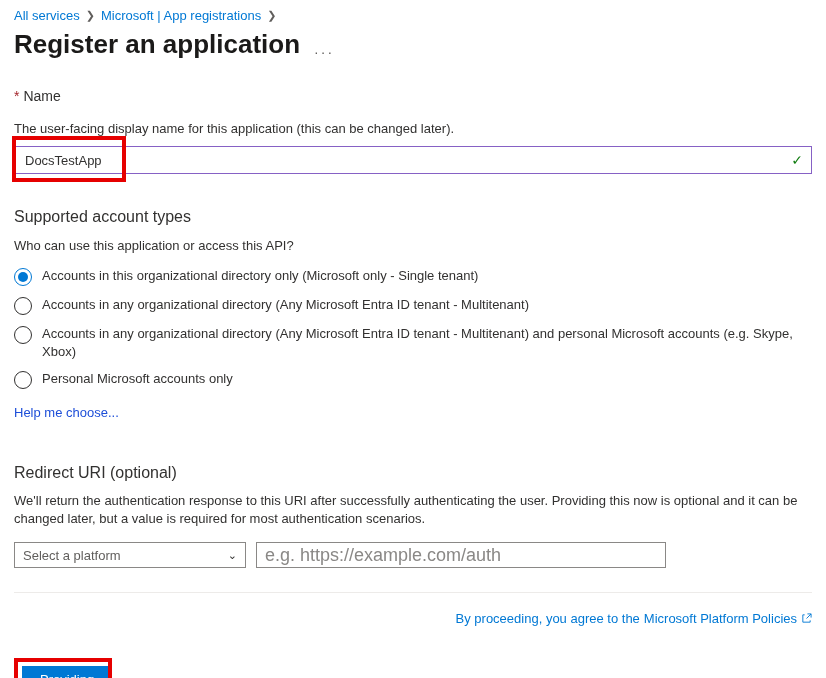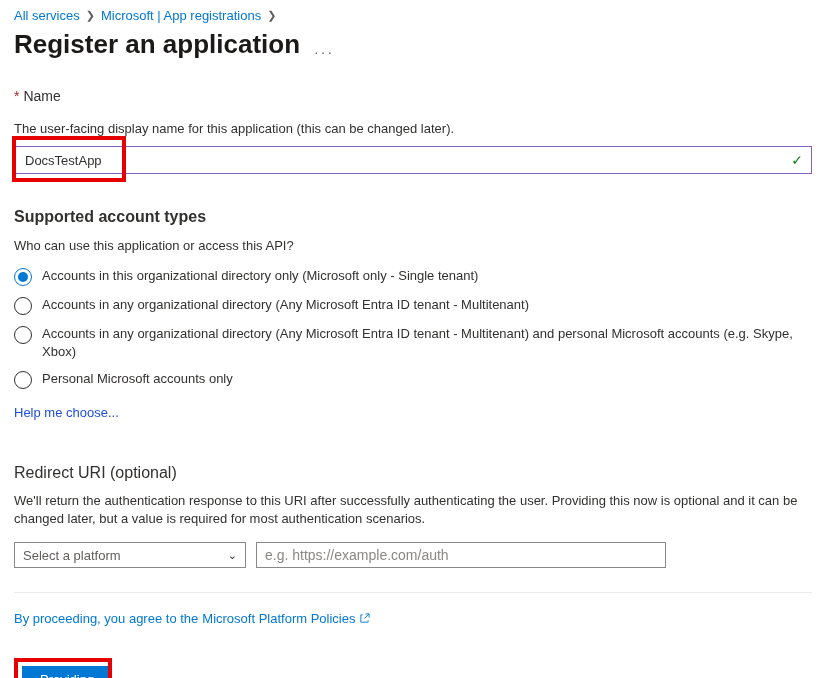--- a/index.html
+++ b/index.html
@@ -47,21 +47,21 @@
     color: #323130;
     background: transparent;
   }
   .valid-check { color: #107c10; font-size: 14px; }
   .highlight-red {
     position: absolute;
     border: 4px solid #e60000;
     pointer-events: none;
   }
   .hl-name { left: -2px; top: -10px; width: 114px; height: 46px; }
-  .section-title { font-size: 16px; color: #323130; margin: 0 0 12px 0; font-weight: 700; }
+  .section-title { font-size: 16px; color: #323130; margin: 0 0 12px 0; font-weight: 400; }
   .section-q { font-size: 13px; margin-bottom: 14px; }
   .radio-group { display: flex; flex-direction: column; gap: 10px; margin-bottom: 16px; }
   .radio-row { display: flex; align-items: flex-start; gap: 10px; cursor: pointer; }
   .radio {
     width: 18px; height: 18px; border-radius: 50%;
     border: 1px solid #323130; flex-shrink: 0;
     display: flex; align-items: center; justify-content: center;
     margin-top: 1px;
     background:#fff;
   }
@@ -86,28 +86,28 @@
     cursor: pointer;
     background:#fff;
     gap:8px;
   }
   .select-chev { font-size: 11px; color: #323130; }
   .uri-input {
     border: 1px solid #8a8886;
     height: 26px;
     width: 410px;
     padding: 0 8px;
-    font-size: 14px;
+    font-size: 18px;
     font-family: inherit;
     color: #6d28d9;
     outline: none;
   }
   .uri-input::placeholder { color: #8a8886; }
   .divider { border: none; border-top: 1px solid #edebe9; margin: 0 0 18px 0; }
-  .policy-line { font-size: 13px; color: #0078d4; margin-bottom: 32px; display:flex; align-items:center; gap:4px;}
+  .policy-line { font-size: 13px; color: #0078d4; margin-bottom: 32px; display:flex; align-items:center; gap:4px;justify-content:flex-end;}
   .policy-line a { color: #0078d4; text-decoration: none; cursor: pointer; }
   .ext-icon { width: 11px; height: 11px; display:inline-block; }
   .register-wrap { position: relative; width: 98px; height: 44px; }
   .register-btn {
     background: #0078d4;
     color: #fff;
     border: none;
     font-size: 13px;
     font-family: inherit;
     padding: 6px 18px;

